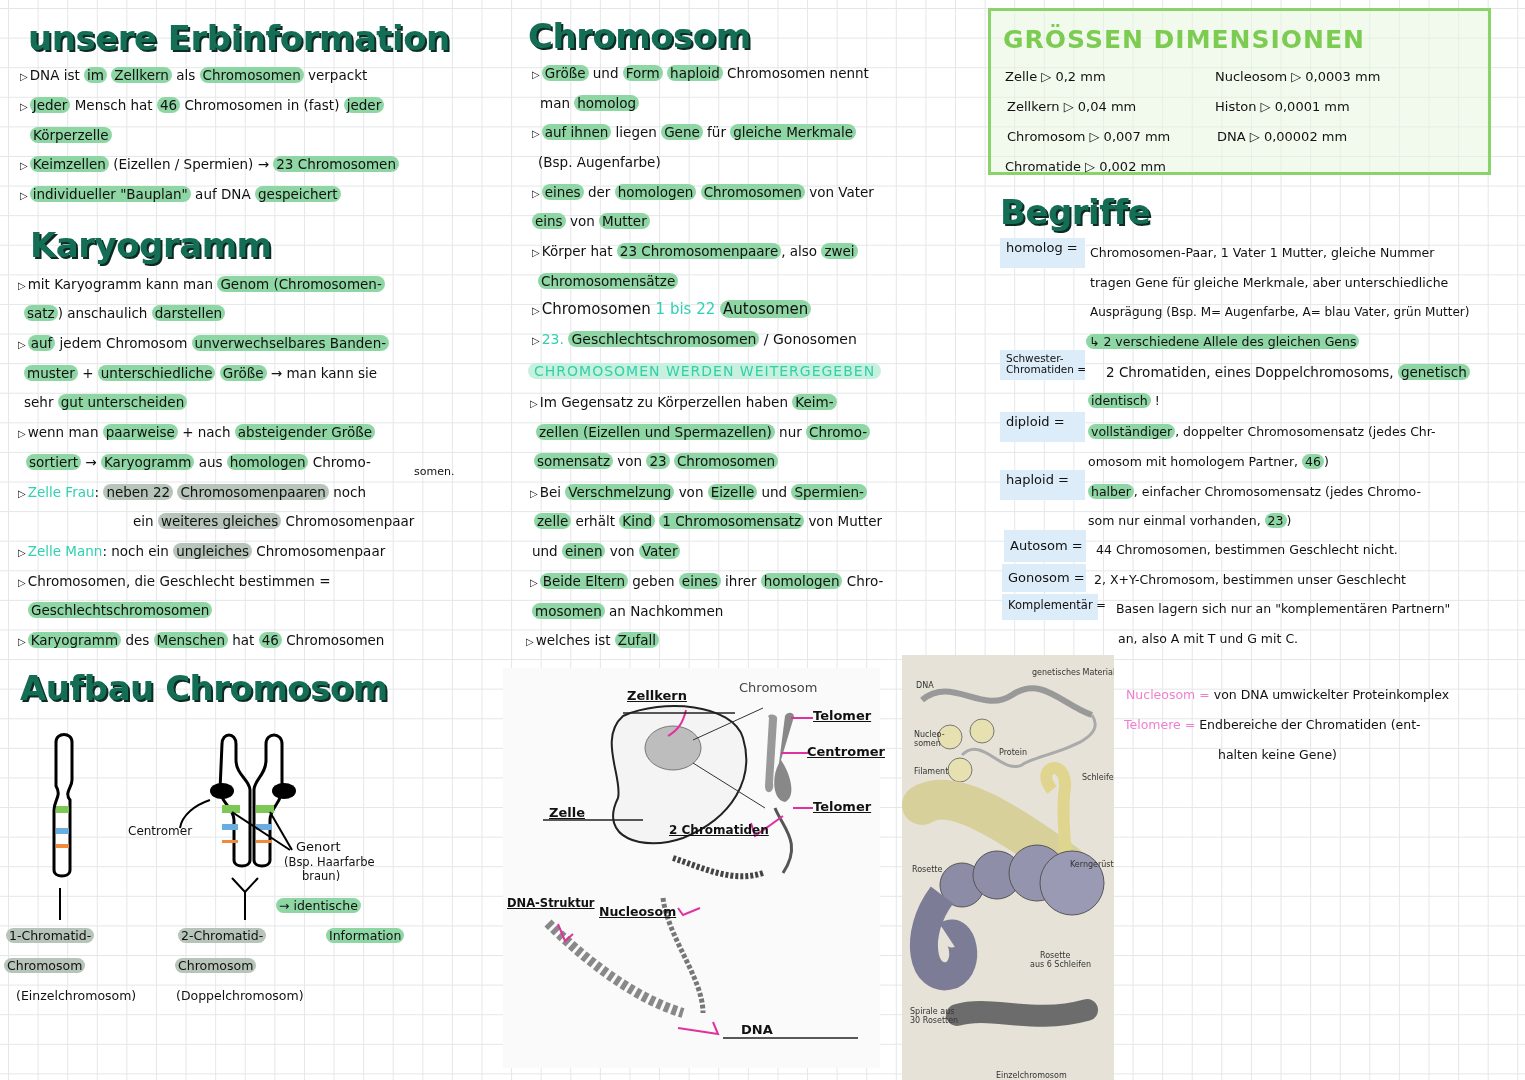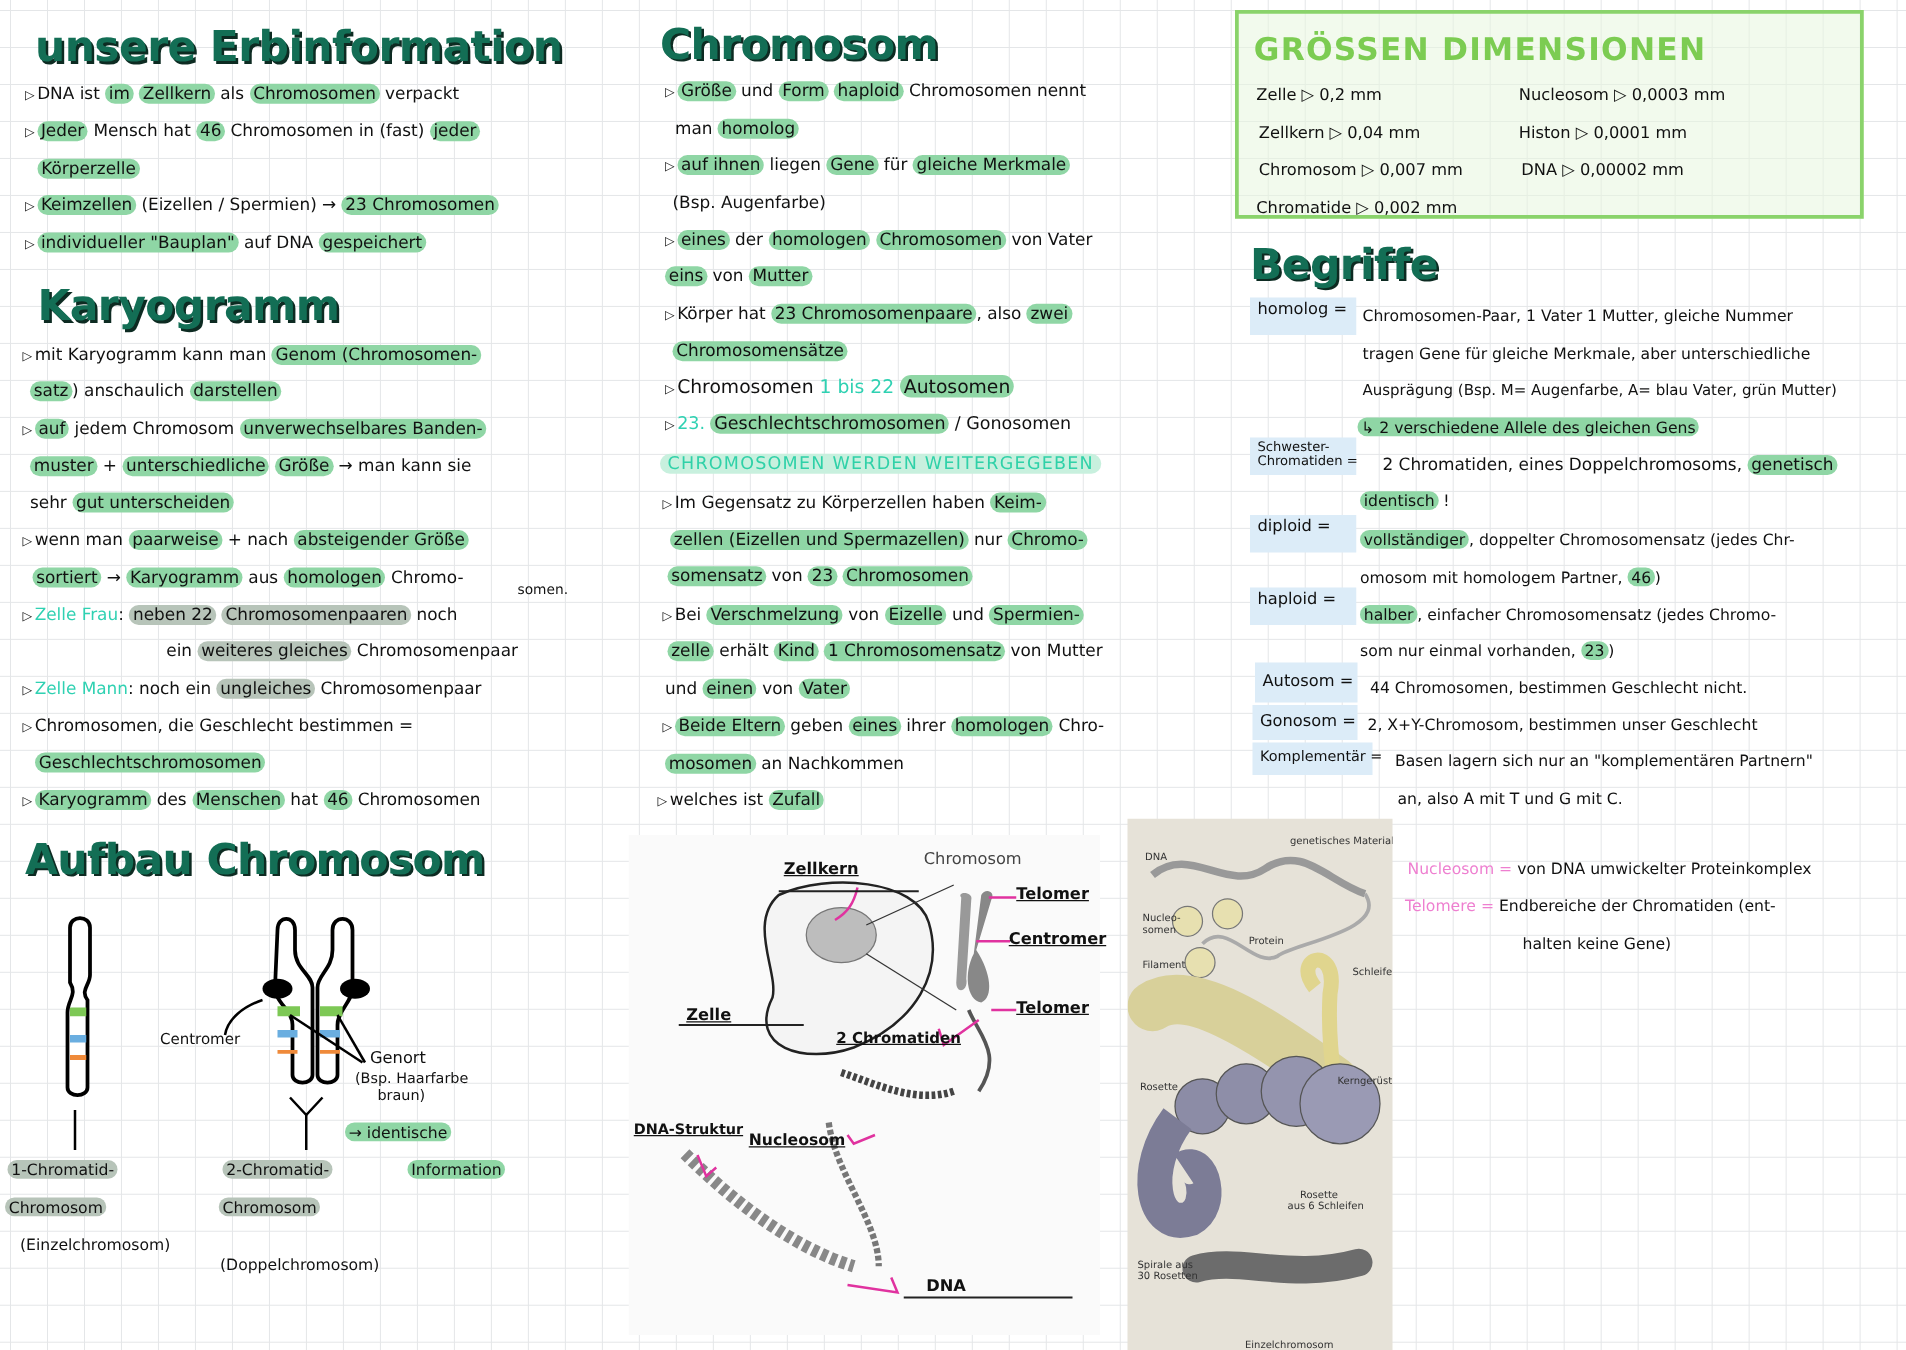--- a/index.html
+++ b/index.html
@@ -153,21 +153,21 @@
 <div class="line" style="left:296px; top:838px; font-size:13px;text-align:center;">Genort</div>
 <div class="line" style="left:284px; top:853px; font-size:11.5px;">(Bsp. Haarfarbe</div>
 <div class="line" style="left:302px; top:867px; font-size:11.5px;">braun)</div>
 <div class="line" style="left:276px; top:897px; font-size:12.5px;"><span class="hl">→ identische</span></div>
 <div class="line" style="left:326px; top:927px; font-size:12.5px;"><span class="hl">Information</span></div>
 <div class="line" style="left:6px; top:927px; font-size:12.5px;"><span class="hlg">1-Chromatid-</span></div>
 <div class="line" style="left:4px; top:957px; font-size:12.5px;"><span class="hlg">Chromosom</span></div>
 <div class="line" style="left:16px; top:987px; font-size:12.5px;">(Einzelchromosom)</div>
 <div class="line" style="left:178px; top:927px; font-size:12.5px;"><span class="hlg">2-Chromatid-</span></div>
 <div class="line" style="left:175px; top:957px; font-size:12.5px;"><span class="hlg">Chromosom</span></div>
-<div class="line" style="left:176px; top:987px; font-size:12.5px;margin-top:16px;">(Doppelchromosom)</div>
+<div class="line" style="left:176px; top:987px; font-size:12.5px;">(Doppelchromosom)</div>
 
 <div class="title" style="left:528px; top:16px;">Chromosom</div>
 
 <div class="line" style="left:532px; top:64px;">
   <span class="bullet">▷</span><span class="hl">Größe</span><span> und </span><span class="hl">Form</span><span> </span><span class="hl">haploid</span><span> Chromosomen nennt</span>
 </div>
 <div class="line" style="left:540px; top:94px;">
   <span>man </span><span class="hl">homolog</span>
 </div>
 <div class="line" style="left:532px; top:123px;">

